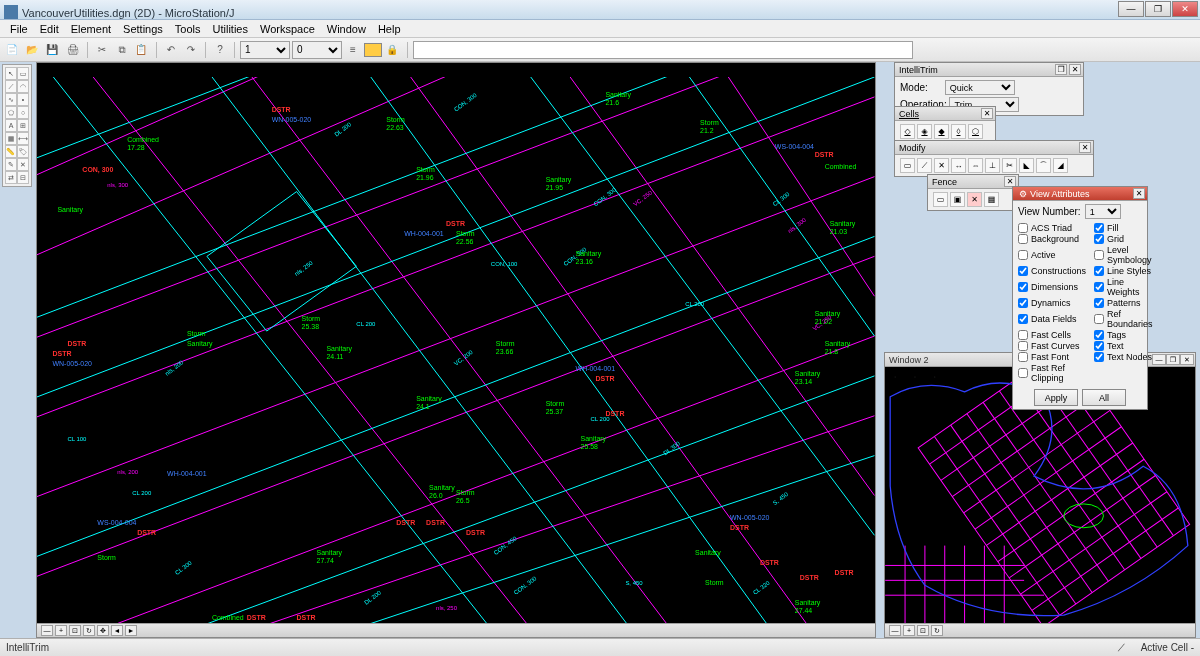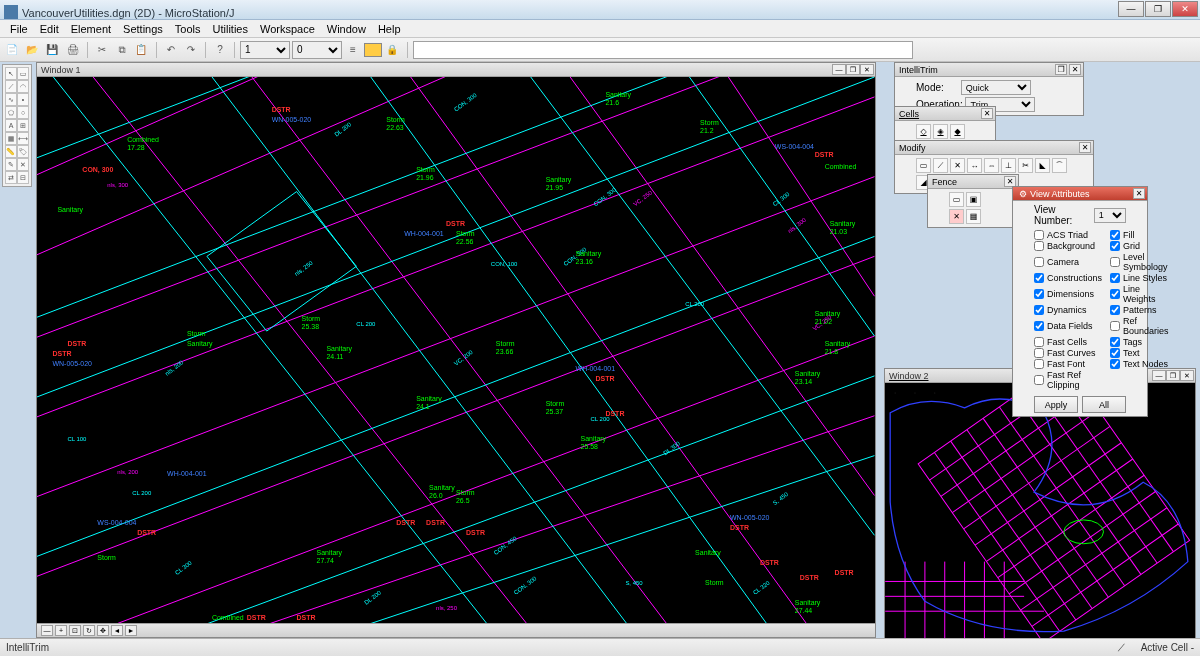--- a/index.html
+++ b/index.html
@@ -192,21 +192,21 @@
   color: #444;
 }
 .view-bottombar button {
   width: 12px; height: 11px;
   font-size: 7px;
   border: 1px solid #a0a0a0;
   background: #f0f0f0;
 }
 
 #window1 { left: 36px; top: 0; width: 840px; height: 576px; }
-#window2 { left: 884px; top: 306px; width: 312px; height: 286px; text-decoration: underline; }
+#window2 { left: 884px; top: 290px; width: 312px; height: 286px; }
 
 
 .cad-svg { width: 100%; height: 100%; }
 .magenta { stroke: #ff00ff; stroke-width: 1; fill: none; }
 .cyan { stroke: #00ffff; stroke-width: 1; fill: none; }
 .green-t { fill: #00ff00; font-size: 7px; }
 .red-t { fill: #ff3030; font-size: 7px; font-weight: bold; }
 .blue-t { fill: #4080ff; font-size: 7px; }
 .cyan-t { fill: #00ffff; font-size: 6px; }
 .magenta-t { fill: #ff00ff; font-size: 6px; }
@@ -238,21 +238,21 @@
 }
 .panel-title .panel-restore {
   position: absolute;
   right: 16px; top: 1px;
   width: 12px; height: 11px;
   font-size: 8px;
   border: 1px solid #a0a0a0;
   background: #f0f0f0;
 }
 .panel-body {
-  padding: 3px 21px;
+  padding: 3px 5px;
   display: flex;
   flex-direction: column;
   gap: 2px;
 }
 
 #panel-intellitrim { left: 894px; top: 0; width: 190px; }
 #panel-cells { left: 894px; top: 44px; width: 102px; text-decoration: underline; }
 #panel-modify { left: 894px; top: 78px; width: 200px; }
 #panel-fence { left: 927px; top: 112px; width: 92px; }
 #panel-viewattr { left: 1012px; top: 124px; width: 136px; }
@@ -397,28 +397,20 @@
         <button>✎</button>
         <button>✕</button>
       </div>
     <div class="row">
         <button>⇄</button>
         <button>⊟</button>
       </div>
   </div>
 
   <div class="view-window" id="window1">
-    <div class="view-titlebar">
-      <span>Window 1</span>
-      <div class="vwin-controls">
-        <button>—</button>
-        <button>❐</button>
-        <button>✕</button>
-      </div>
-    </div>
     <div class="view-content">
       <svg class="cad-svg" viewBox="0 0 840 548">
 
         <g class="magenta">
           <line x1="-50" y1="120" x2="400" y2="-80"></line>
           <line x1="-50" y1="200" x2="500" y2="-40"></line>
           <line x1="-50" y1="280" x2="840" y2="-60"></line>
           <line x1="-50" y1="360" x2="840" y2="20"></line>
           <line x1="-50" y1="440" x2="840" y2="100"></line>
           <line x1="-50" y1="520" x2="840" y2="180"></line>
@@ -724,21 +716,21 @@
           <div class="va-check">
             <input type="checkbox" style="">
             <span>Background</span>
           </div>
           <div class="va-check">
             <input type="checkbox" checked="" style="">
             <span>Grid</span>
           </div>
           <div class="va-check">
             <input type="checkbox" style="">
-            <span>Camera</span>
+            <span>Active</span>
           </div>
           <div class="va-check">
             <input type="checkbox" style="">
             <span>Level Symbology</span>
           </div>
           <div class="va-check">
             <input type="checkbox" checked="" style="">
             <span>Constructions</span>
           </div>
           <div class="va-check">

